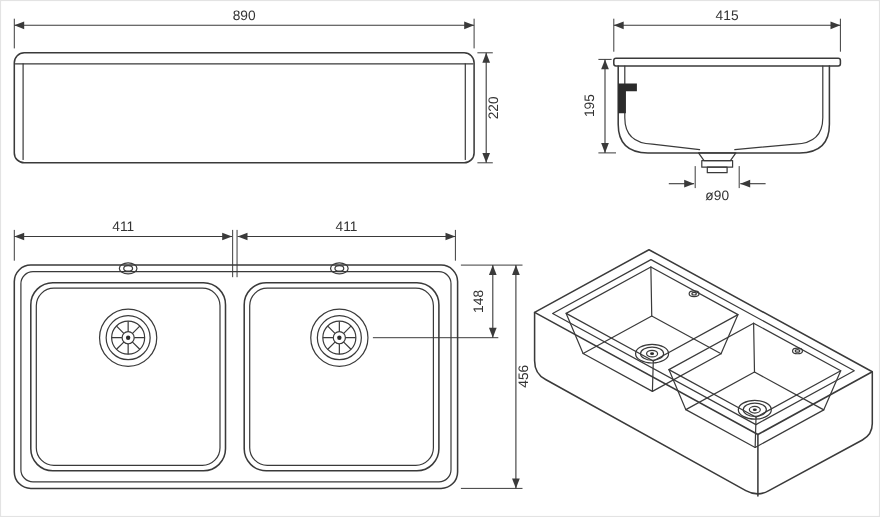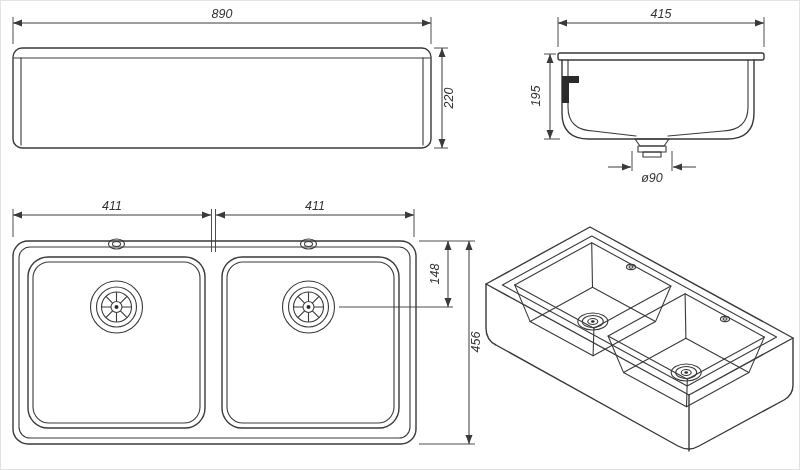--- a/index.html
+++ b/index.html
@@ -1,20 +1,19 @@
 <!DOCTYPE html>
 <html><head>
 <meta charset="utf-8">
 <style>
   html,body{margin:0;padding:0;background:#fff;}
   .canvas{
     width:800px;height:470px;background:#ffffff;position:relative;
     box-sizing:border-box;border:1px solid #e3e3e3;
     font-family:"Liberation Sans",sans-serif;
-    font-style:italic;
   }
   svg{display:block;}
   .obj{fill:none;stroke:#3a3a3a;stroke-width:1.4;stroke-linejoin:round;stroke-linecap:round;}
   .obj2{fill:none;stroke:#3a3a3a;stroke-width:1.1;stroke-linejoin:round;stroke-linecap:round;}
   .dim{fill:none;stroke:#3a3a3a;stroke-width:1;}
   .ext{fill:none;stroke:#3a3a3a;stroke-width:0.9;}
   .solid{fill:#2b2b2b;stroke:none;}
   text.dim-text{font-family:"Liberation Sans",sans-serif;font-size:12.5px;fill:#333;text-anchor:middle;}
 </style>
 </head>

